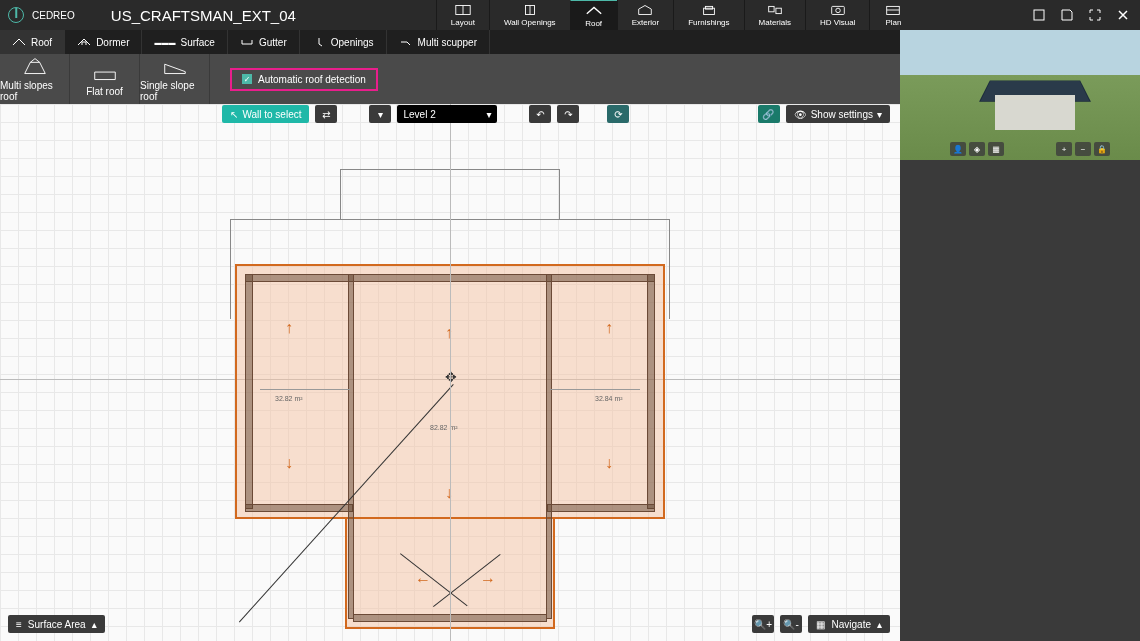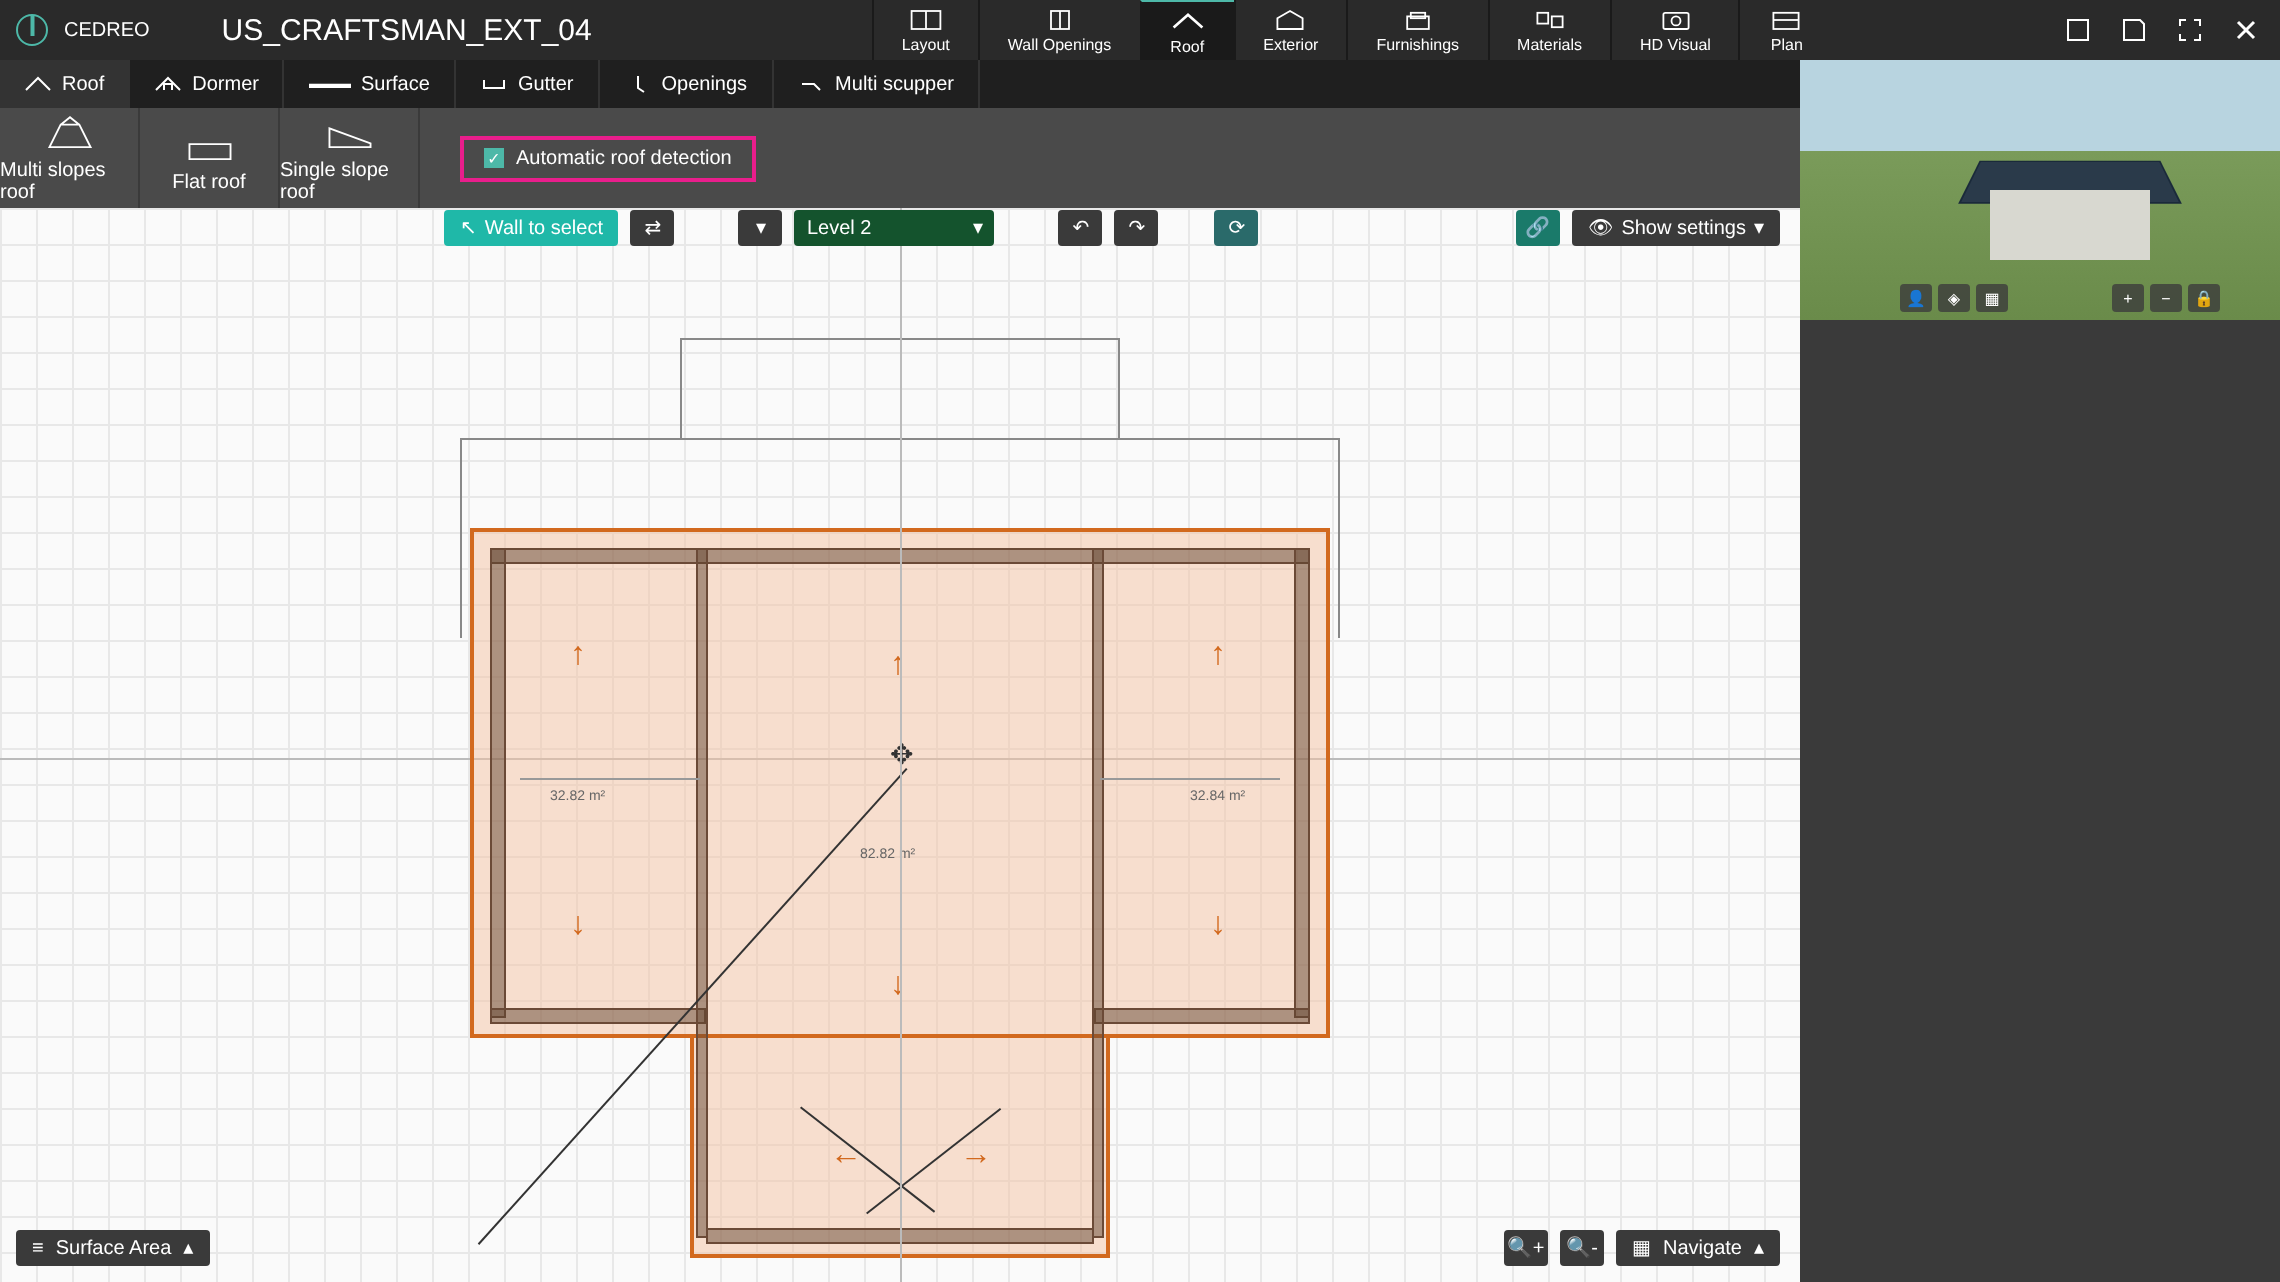--- a/index.html
+++ b/index.html
@@ -25,21 +25,21 @@
 .tool-btn.active{background:#5a5a5a}
 .tool-btn svg{width:28px;height:22px}
 .tool-btn span{font-size:10px}
 .checkbox-area{margin-left:20px;padding:4px 10px;border:2px solid #e91e8c;display:flex;align-items:center;gap:6px}
 .checkbox{width:10px;height:10px;background:#4db8a8;display:flex;align-items:center;justify-content:center;font-size:8px}
 .action-bar{position:absolute;top:104px;left:0;right:240px;height:20px;display:flex;align-items:center;padding:0 10px;gap:6px;z-index:5}
 .action-bar-left{position:absolute;left:222px;display:flex;gap:6px}
 .btn{background:#3a3a3a;height:18px;padding:0 8px;display:flex;align-items:center;border-radius:2px;cursor:pointer;font-size:9px;gap:4px}
 .btn.teal{background:#1fb8a8}
 .btn.sq{width:22px;padding:0;justify-content:center}
-.level-select{background:#14532d;height:18px;padding:0 6px;display:flex;align-items:center;border-radius:2px;cursor:pointer;font-size:9px;gap:4px;width:100px;justify-content:space-between}
+.level-select{background:#000000;height:18px;padding:0 6px;display:flex;align-items:center;border-radius:2px;cursor:pointer;font-size:9px;gap:4px;width:100px;justify-content:space-between}
 .action-bar-right{position:absolute;right:10px;display:flex;gap:6px}
 .canvas{position:absolute;top:104px;left:0;width:900px;height:537px;background:#fafafa;background-image:linear-gradient(#e8e8e8 1px,transparent 1px),linear-gradient(90deg,#e8e8e8 1px,transparent 1px);background-size:18px 18px}
 .canvas::before{content:"";position:absolute;left:0;right:0;top:275px;height:1px;background:#bbb}
 .canvas::after{content:"";position:absolute;top:0;bottom:0;left:450px;width:1px;background:#bbb}
 .plan{position:absolute;left:230px;top:65px;width:440px;height:420px}
 .outline{position:absolute;border:1px solid #888}
 .o1{left:110px;top:0;width:220px;height:50px;border-bottom:none}
 .o2{left:0;top:50px;width:440px;height:100px;border-bottom:none}
 .roof-outer{position:absolute;left:5px;top:95px;width:430px;height:255px;border:2px solid #d2691e;background:rgba(244,194,162,.5)}
 .roof-outer2{position:absolute;left:115px;top:350px;width:210px;height:110px;border:2px solid #d2691e;background:rgba(244,194,162,.5);border-top:none}

